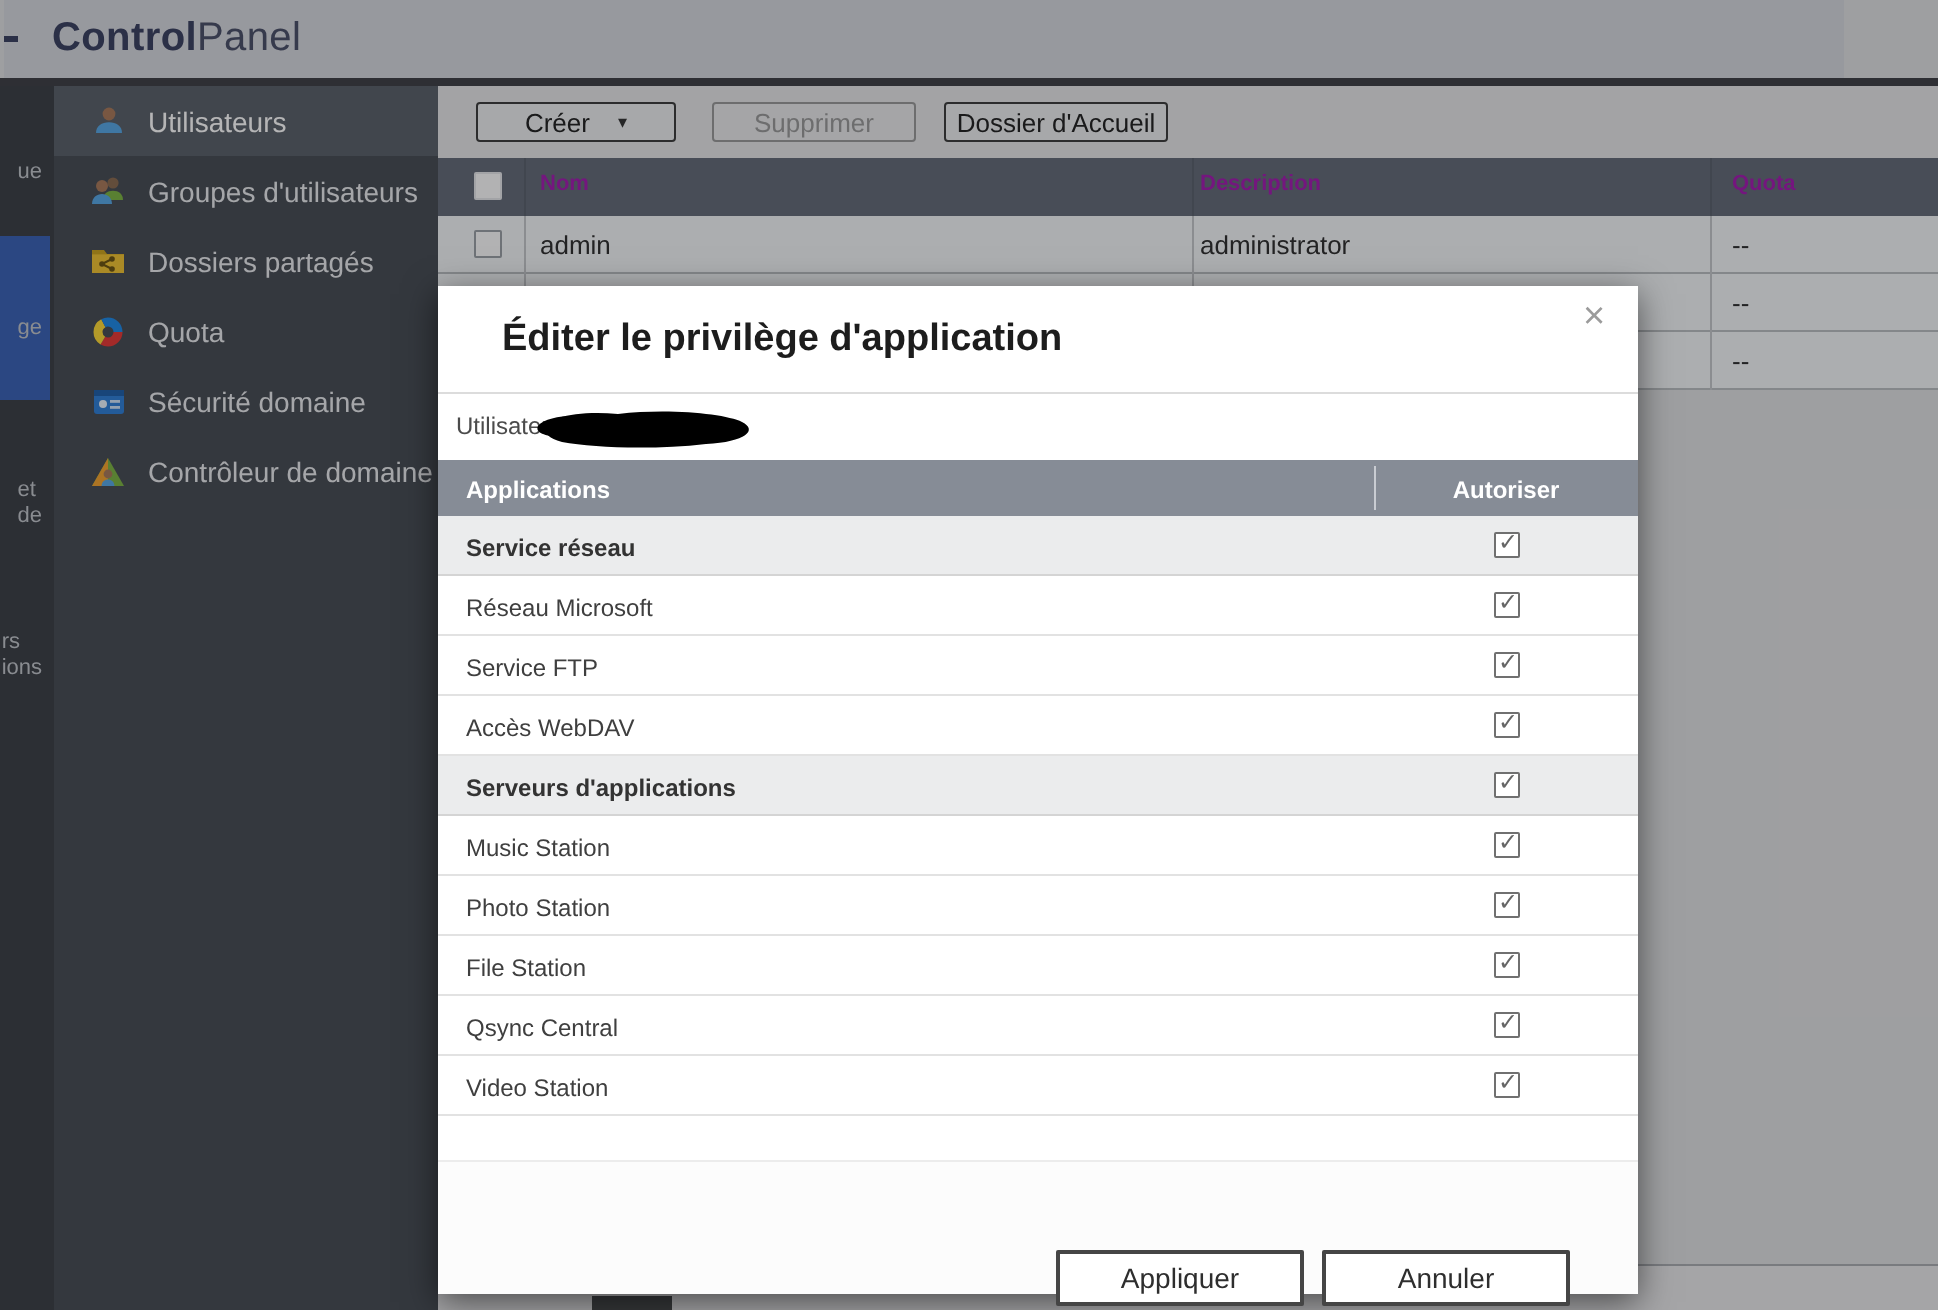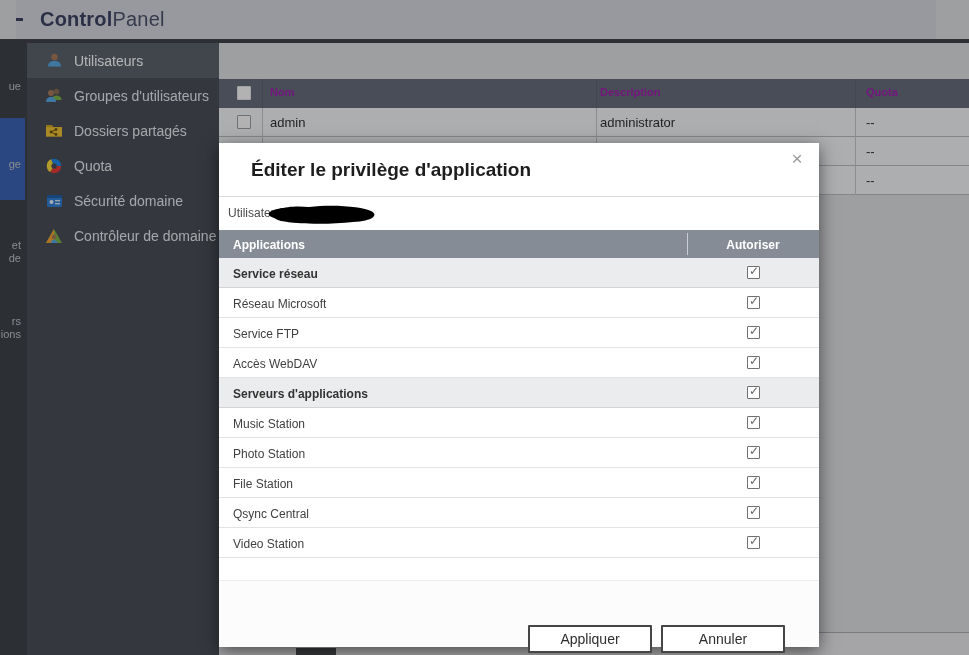--- a/index.html
+++ b/index.html
@@ -1,30 +1,30 @@
 <!DOCTYPE html>
 <html><head>
 <meta charset="utf-8">
 <style>
   * { margin:0; padding:0; box-sizing:border-box; }
   html,body { width:969px; height:655px; overflow:hidden; }
   body { font-family:"Liberation Sans", sans-serif; position:relative; background:#dfe0e1; }
 
   
-  .app-header { position:absolute; left:16px; top:0; width:920px; height:39px; background:#d5d7dd; z-index:1; }
+  .app-header { position:absolute; left:2px; top:0; width:920px; height:39px; background:#d5d7dd; z-index:1; }
   .back-dash { position:absolute; left:0; top:18px; width:7px; height:3px; background:#3a4160; }
   .app-title { position:absolute; left:24px; top:8px; font-size:20px; color:#3a4160; letter-spacing:.2px; }
   .app-title b { font-weight:bold; }
   .app-title span.light { font-weight:normal; color:#4a5068; }
   .top-divider { position:absolute; left:0; top:39px; width:969px; height:4px; background:#3e4046; z-index:1; }
 
   
   .left-strip { position:absolute; left:0; top:43px; width:27px; height:612px; background:#3b3f46; z-index:1; }
   .strip-sel { position:absolute; left:0; top:75px; width:25px; height:82px; background:#3a62b5; }
-  .frag { position:absolute; right:6px; color:#c0c4c9; font-size:11px; line-height:13px; text-align:right; white-space:pre; }
+  .frag { position:absolute; right:6px; color:#c0c4c9; font-size:11px; line-height:13px; text-align:left; white-space:pre; }
   .frag0 { top:37px; }
   .frag1 { top:115px; }
   .frag2 { top:196px; }
   .frag3 { top:272px; }
 
   
   .sidebar { position:absolute; left:27px; top:43px; width:192px; height:612px; background:#474c54; z-index:1; }
   .sb-item { height:35px; display:flex; align-items:center; padding-left:17px; cursor:pointer; }
   .sb-item.sel { background:#5a6169; }
   .sb-ico { width:20px; height:18px; margin-right:10px; display:inline-flex; align-items:center; justify-content:center; }
@@ -175,20 +175,32 @@
           <path d="M9 1L1 15h8z" fill="#f2a32e"></path>
           <circle cx="9" cy="9" r="2.2" fill="#a8795a"></circle>
           <path d="M5.8 15c0-2.2 1.5-3.3 3.2-3.3s3.2 1.1 3.2 3.3z" fill="#57a7e4"></path>
         </svg>
       </span>
       <span class="sb-label">Contrôleur de domaine</span>
     </div>
   </div>
 
 <div class="content">
+  <div class="toolbar">
+    <div class="tb-btn btn-create">
+      <span>Créer</span>
+      <span class="caret">▾</span>
+    </div>
+    <div class="tb-btn btn-delete disabled">
+      <span>Supprimer</span>
+    </div>
+    <div class="tb-btn btn-home">
+      <span>Dossier d'Accueil</span>
+    </div>
+  </div>
 
   <div class="m-table-head"></div>
   <span class="chk m-head-chk"></span>
   <div class="m-col-sep" style="left:43px"></div>
   <div class="m-col-sep" style="left:377px"></div>
   <div class="m-col-sep" style="left:636px"></div>
   <div class="m-head-label" style="left:51px">Nom</div>
   <div class="m-head-label" style="left:381px">Description</div>
   <div class="m-head-label" style="left:647px">Quota</div>
 

